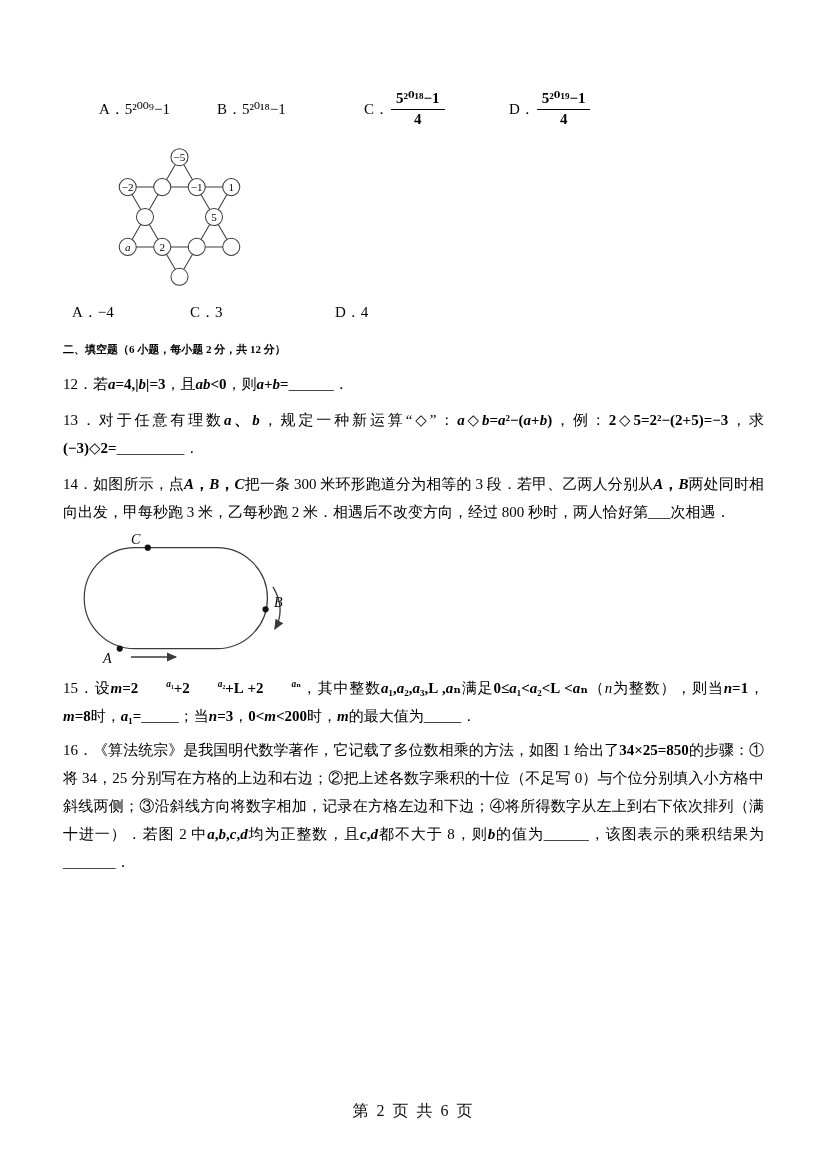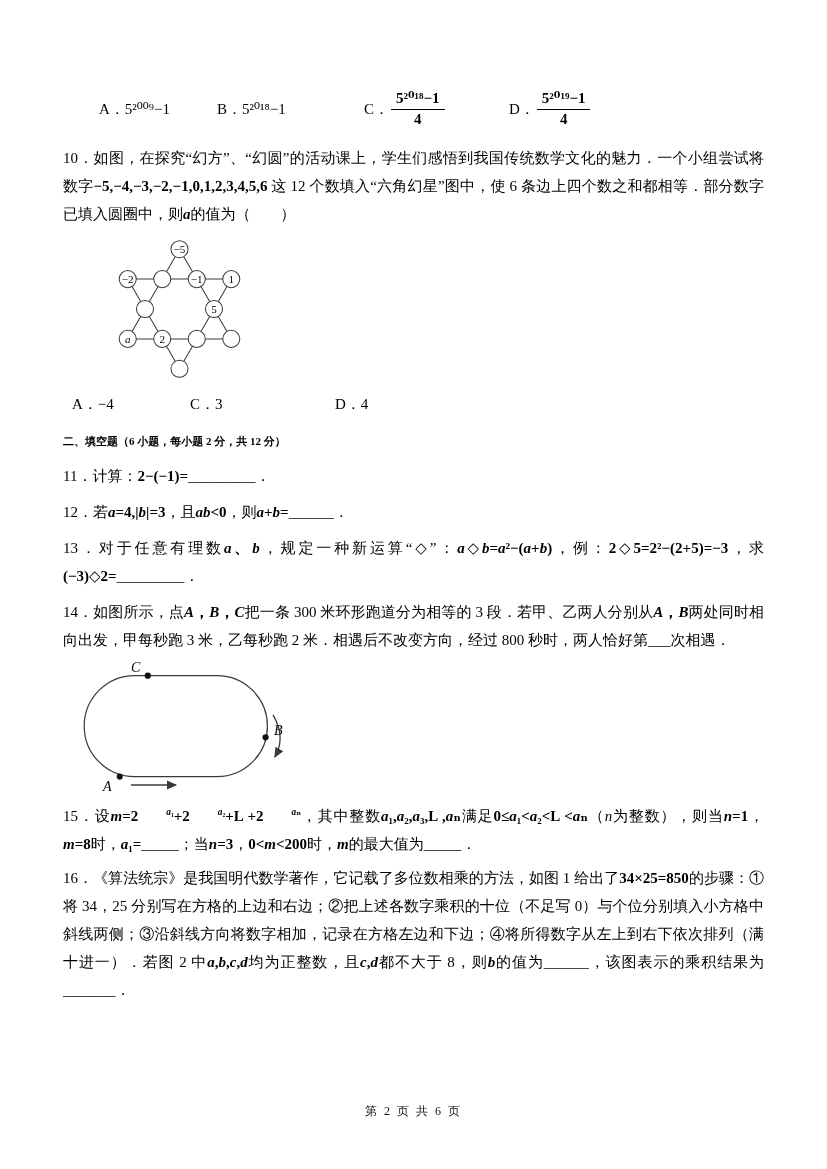--- a/index.html
+++ b/index.html
@@ -35,21 +35,21 @@
   .star-fig text{font-family:"Liberation Serif",serif;font-size:13px;text-anchor:middle;fill:#000;}
   .star-fig text.it{font-style:italic;}
   .track-fig{display:block;margin:4px 0 8px 10px;}
   .track-fig rect{fill:none;stroke:#3a3a3a;stroke-width:1.3;}
   .track-fig .dot{fill:#111;stroke:none;}
   .track-fig text.pl{font-family:"Liberation Serif",serif;font-style:italic;font-size:15px;fill:#000;}
   .track-fig line,.track-fig path.curve{stroke:#3a3a3a;stroke-width:1.4;fill:none;}
   .track-fig marker path{fill:#3a3a3a;}
   .footer{
     position:absolute;left:0;right:0;top:1097px;
-    text-align:center;font-size:12px;letter-spacing:2px;color:#111;
+    text-align:center;font-size:16px;letter-spacing:2px;color:#111;
   }
 </style>
 </head>
 <body>
 
 <div class="page">
 
   <div class="opt-row opt-row1">
     <span class="opt cell-a">
       <span>A．</span>
@@ -68,21 +68,20 @@
     </span>
     <span class="opt">
       <span>D．</span>
       <span class="frac">
         <span class="fnum">5²⁰¹⁹−1</span>
         <span class="fden">4</span>
       </span>
     </span>
   </div>
 
-  <p class="q">10．如图，在探究“幻方”、“幻圆”的活动课上，学生们感悟到我国传统数学文化的魅力．一个小组尝试将数字<b>−5,−4,−3,−2,−1,0,1,2,3,4,5,6</b> 这 12 个数填入“六角幻星”图中，使 6 条边上四个数之和都相等．部分数字已填入圆圈中，则<b><i>a</i></b>的值为（　　）</p>
 
   <svg class="star-fig" width="205" height="146" viewBox="0 0 240 170">
     <polygon class="tri" points="120,15 59.4,120 180.6,120"></polygon>
     <polygon class="tri" points="120,155 180.6,50 59.4,50"></polygon>
 
     <g>
       <circle cx="120" cy="15" r="10"></circle>
       <text x="120" y="19.5">−5</text>
     </g>
     <g>
@@ -132,21 +131,20 @@
   </svg>
 
   <div class="opt-row opt-row2">
     <span class="opt cell-a">A．−4</span>
     <span class="opt cell-c">C．3</span>
     <span class="opt">D．4</span>
   </div>
 
   <h3 class="sec">二、填空题（6 小题，每小题 2 分，共 12 分）</h3>
 
-  <p class="q tight">11．计算：<b>2−(−1)=</b>_________．</p>
   <p class="q tight">12．若<b><i>a</i>=4,|<i>b</i>|=3</b>，且<b><i>ab</i>&lt;0</b>，则<b><i>a</i>+<i>b</i>=</b>______．</p>
   <p class="q tight">13．对于任意有理数<b><i>a</i>、<i>b</i></b>，规定一种新运算“◇”：<b><i>a</i>◇<i>b</i>=<i>a</i>²−(<i>a</i>+<i>b</i>)</b>，例：<b>2◇5=2²−(2+5)=−3</b>，求<b>(−3)◇2=</b>_________．</p>
   <p class="q tight">14．如图所示，点<b><i>A</i>，<i>B</i>，<i>C</i></b>把一条 300 米环形跑道分为相等的 3 段．若甲、乙两人分别从<b><i>A</i>，<i>B</i></b>两处同时相向出发，甲每秒跑 3 米，乙每秒跑 2 米．相遇后不改变方向，经过 800 秒时，两人恰好第___次相遇．</p>
 
   <svg class="track-fig" width="215" height="132" viewBox="0 0 230 140">
     <defs>
       <marker id="ah" markerWidth="9" markerHeight="8" refX="7" refY="3.5" orient="auto">
         <path d="M0,0 L8,3.5 L0,7 Z"></path>
       </marker>
     </defs>

